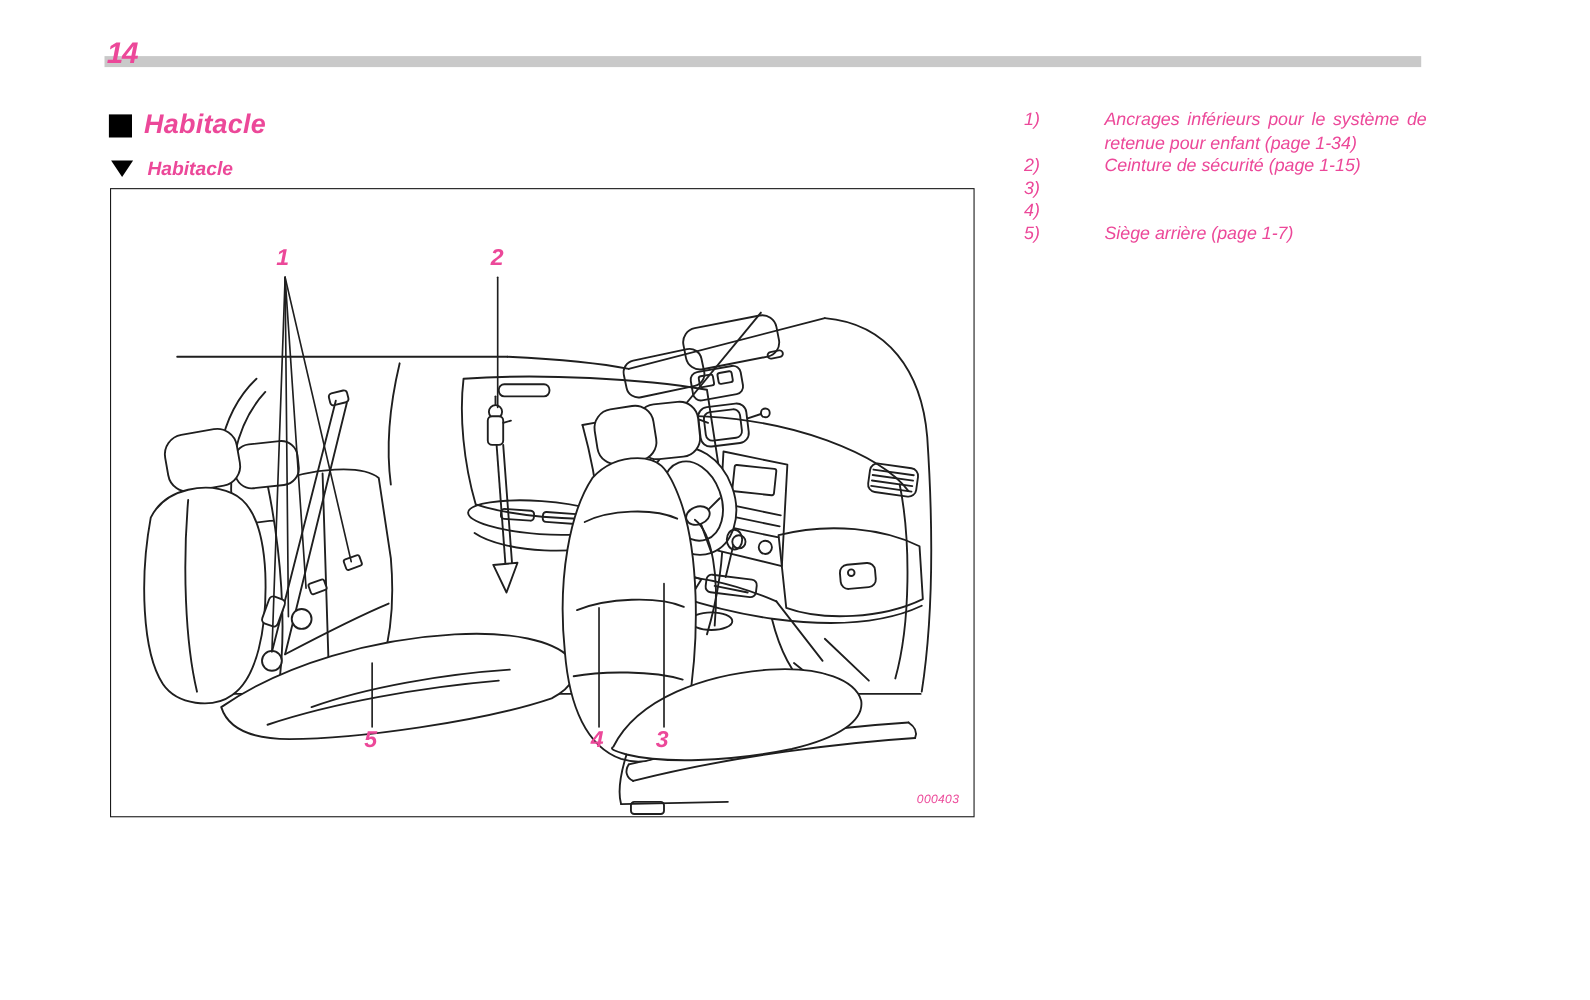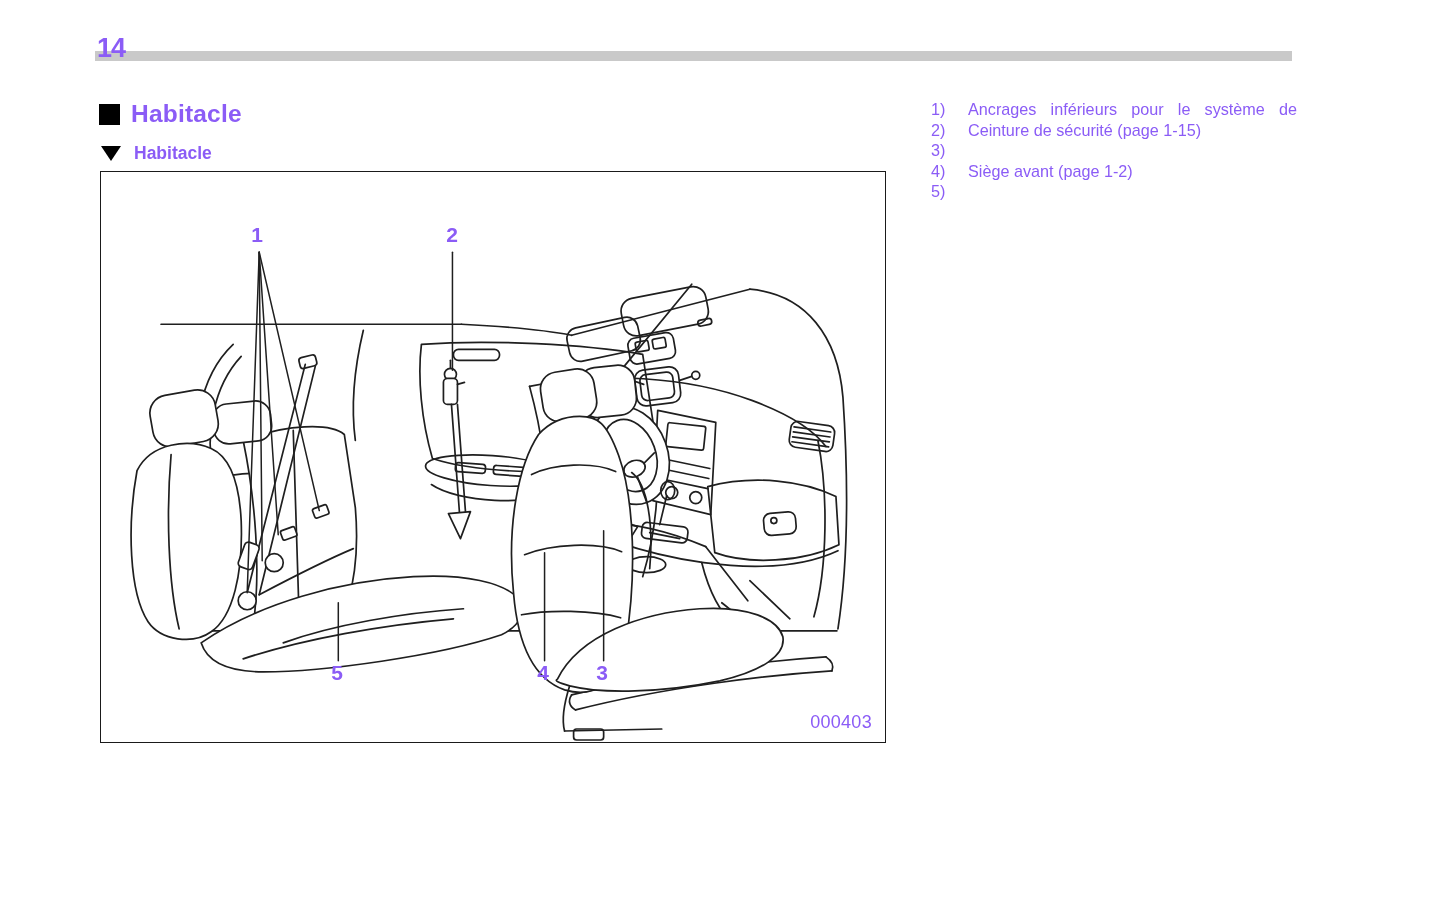--- a/index.html
+++ b/index.html
@@ -1,50 +1,51 @@
 <!DOCTYPE html>
 <html><head>
 <meta charset="utf-8">
 <style>
   html,body{margin:0;padding:0;background:#ffffff;}
   .page{
     position:relative;
     width:1445px;height:909px;
     background:#ffffff;
     font-family:"Liberation Sans", sans-serif;
-    color:#8b5cf6;
+    color:#ec4899;
     overflow:hidden;
+    font-style:italic;
   }
   
   .page-rule{position:absolute;left:95px;top:51px;width:1197px;height:10px;background:#c9c9c9;}
   .page-number{position:absolute;left:97px;top:33px;font-size:27px;font-weight:700;letter-spacing:-1px;}
   
   .h1-row{position:absolute;left:99px;top:100px;display:flex;align-items:center;gap:11px;}
   .h1-square{width:21px;height:21px;background:#000;}
   .h1-text{font-size:24.5px;font-weight:700;letter-spacing:0.2px;}
   .h2-row{position:absolute;left:101px;top:143px;display:flex;align-items:center;gap:13px;}
   .h2-triangle{width:0;height:0;border-left:10px solid transparent;border-right:10px solid transparent;border-top:15px solid #000;}
   .h2-text{font-size:17.5px;font-weight:700;}
   
   .figure-box{
     position:absolute;left:100px;top:171px;width:786px;height:572px;
     border:1.6px solid #1a1a1a;box-sizing:border-box;background:#fff;
   }
   .figure-box svg{position:absolute;left:0;top:0;width:100%;height:100%;}
-  .figure-code{position:absolute;right:13px;bottom:9px;font-size:18px;letter-spacing:0.3px;}
+  .figure-code{position:absolute;right:13px;bottom:9px;font-size:11px;letter-spacing:0.3px;}
   .callout{
     position:absolute;width:26px;height:26px;line-height:26px;text-align:center;
     font-size:21px;font-weight:700;
   }
   
   .legend{position:absolute;left:931px;top:99px;width:366px;font-size:16.2px;line-height:20.6px;}
   .legend-item{display:flex;}
   .legend-num{width:37px;flex:0 0 37px;}
   .legend-text{width:329px;}
-  .legend-text .line{display:block;}
+  .legend-text .line{display:block;margin-left:36px;}
   .legend-item.first .line.justify{text-align:justify;text-align-last:justify;}
 </style>
 </head>
 <body>
 
 <div class="page">
 
   <div class="page-rule"></div>
   <div class="page-number">14</div>
 
@@ -243,37 +244,38 @@
   <div class="callout" style="left:439px;top:222px;">2</div>
   <div class="callout" style="left:589px;top:660px;">3</div>
   <div class="callout" style="left:530px;top:660px;">4</div>
   <div class="callout" style="left:324px;top:660px;">5</div>
 
   <div class="legend">
     <div class="legend-item first">
       <div class="legend-num">1)</div>
       <div class="legend-text">
         <span class="line justify">Ancrages inférieurs pour le système de</span>
+        <span class="line">retenue pour enfant (page 1-34)</span>
       </div>
     </div>
     <div class="legend-item">
       <div class="legend-num">2)</div>
       <div class="legend-text">
         <span class="line">Ceinture de sécurité (page 1-15)</span>
       </div>
     </div>
     <div class="legend-item">
       <div class="legend-num">3)</div>
       <div class="legend-text">
       </div>
     </div>
     <div class="legend-item">
       <div class="legend-num">4)</div>
-      <div class="legend-text">
-        <span class="line">Siège avant (page 1-2)</span>
-      </div>
     </div>
     <div class="legend-item">
       <div class="legend-num">5)</div>
+      <div class="legend-text">
+        <span class="line">Siège arrière (page 1-7)</span>
+      </div>
     </div>
   </div>
 
 </div>
 
 </body></html>

